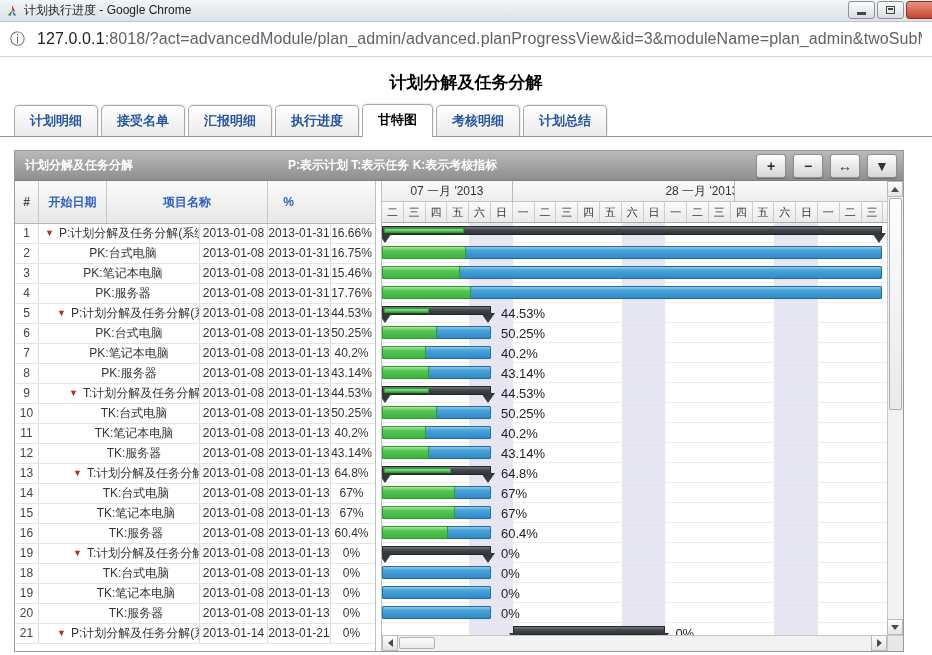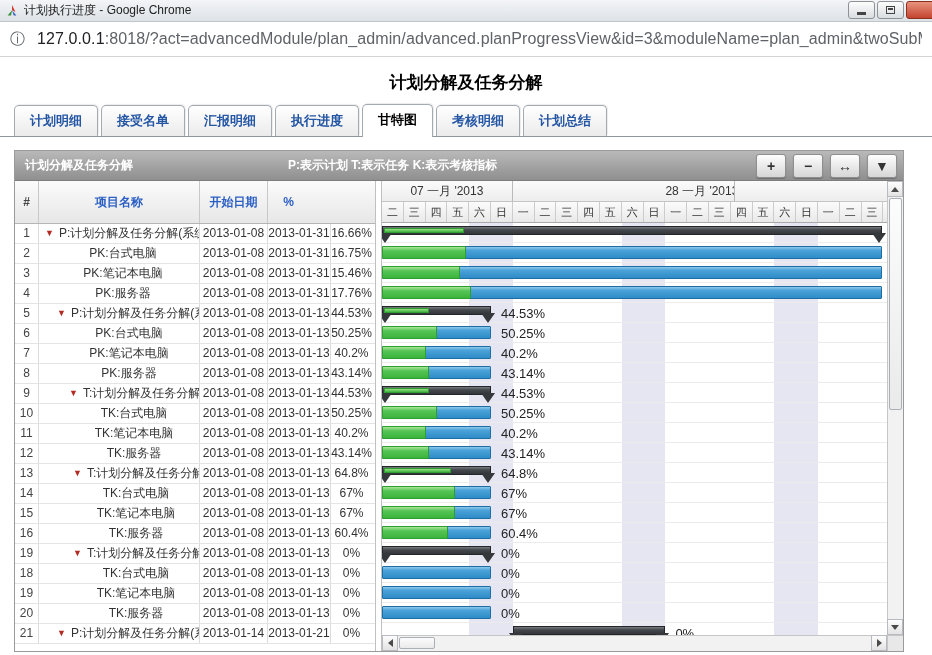--- a/index.html
+++ b/index.html
@@ -152,22 +152,22 @@
         <div class="pbtn">+</div>
         <div class="pbtn">−</div>
         <div class="pbtn">↔</div>
         <div class="pbtn">▼</div>
       </div>
   </div>
   <div class="panel-body">
     <div class="grid">
       <div class="grid-header">
           <div class="gh-cell c-num">#</div>
+          <div class="gh-cell c-start">开始日期</div>
           <div class="gh-cell c-name">项目名称</div>
-          <div class="gh-cell c-start">开始日期</div>
           <div class="gh-cell c-pct">%</div>
         </div>
       <div class="grid-rows">
           <div class="grid-row">
             <div class="g-cell c-num">1</div>
             <div class="g-cell c-name" style="text-align: left; padding-left: 6px;"><span class="tri-red">▼</span>P:计划分解及任务分解(系统</div>
             <div class="g-cell c-start">2013-01-08</div>
             <div class="g-cell c-end">2013-01-31</div>
             <div class="g-cell c-pct">16.66%</div>
           </div>

